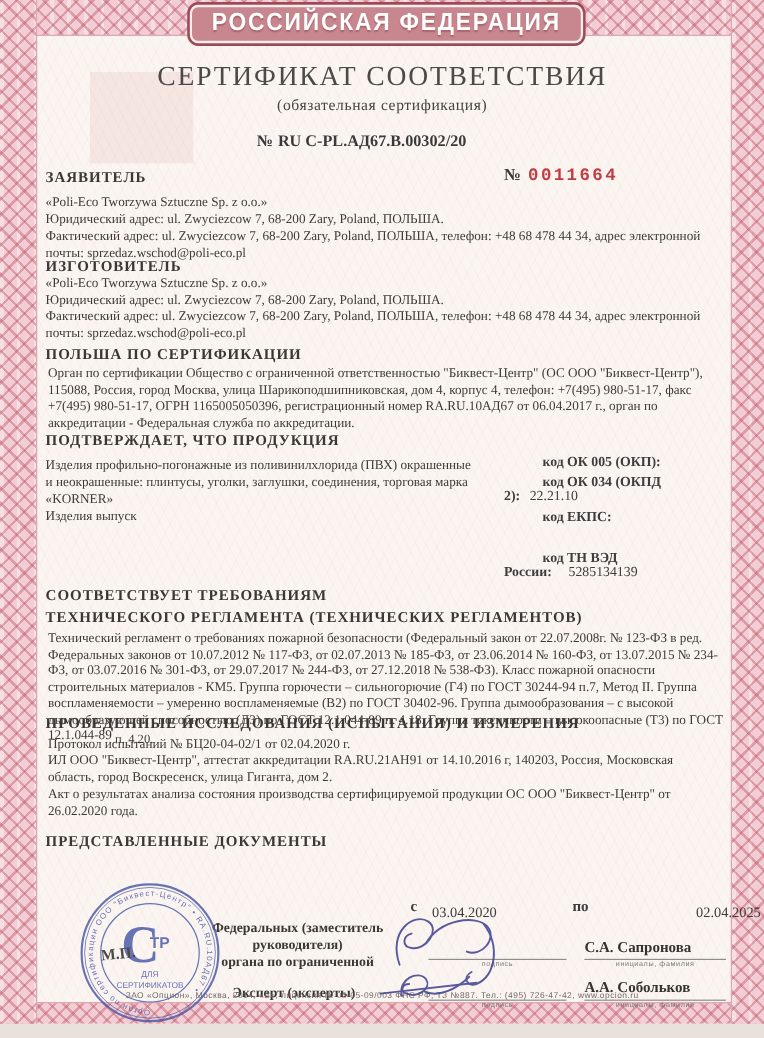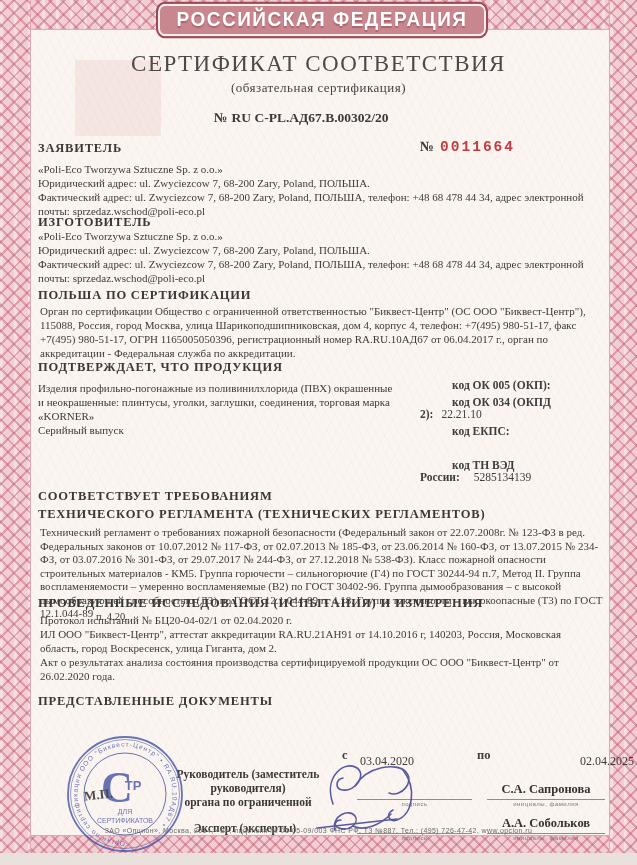--- a/index.html
+++ b/index.html
@@ -50,21 +50,21 @@
   .formno{left:420px;top:139px;font-size:14px;font-weight:bold;}
   .formno .digits{font-family:Liberation Mono, monospace;color:#c23b40;letter-spacing:2px;font-weight:600;margin-left:6px;font-size:14.5px;}
   .codes-row{margin-bottom:5px;font-size:11.5px;}
   .codes-row .lbl{font-weight:600;margin-left:32px;}
   .codes-row .val{margin-left:8px;}
   .codes-row.gap{margin-top:22px;}
   .tail{position:relative;top:3px;font-size:10.5px;}
   .sig-role{font-weight:600;font-size:11.5px;line-height:14px;text-align:center;color:#3a3836;}
   .sig-line{border-bottom:1px solid #8d8d8d;}
   .sig-caption{font-size:6px;color:#7a7a7a;text-align:center;letter-spacing:0.5px;font-family:"Liberation Sans", sans-serif;}
-  .sig-name{font-weight:bold;font-size:12.5px;text-align:center;color:#353331;}
+  .sig-name{font-weight:bold;font-size:12.5px;text-align:left;color:#353331;}
   .mp{left:84px;top:787px;font-size:13px;font-weight:bold;color:#4a4a4a;transform:rotate(-6deg);z-index:4;}
   .validity-date{font-size:12px;color:#3d3b39;position:relative;top:2px;}
   .validity-label{font-weight:bold;font-size:12.5px;}
   .footer{left:0;right:0;bottom:19px;text-align:center;font-family:"Liberation Sans", sans-serif;
     font-size:7px;color:#6e6a68;letter-spacing:0.4px;z-index:2;}
   .stamp{left:45px;top:728px;z-index:3;opacity:0.82;}
   .sigs{left:305px;top:758px;z-index:3;}
 </style>
 </head>
 <body>
@@ -112,21 +112,21 @@
   </div>
 
   
   <h3 class="sec" style="left:38px;top:288px;">ПОЛЬША ПО СЕРТИФИКАЦИИ</h3>
   <div class="abs body-text" style="left:40px;top:304px;width:562px;">Орган по сертификации Общество с ограниченной ответственностью "Биквест-Центр" (ОС ООО "Биквест-Центр"), 115088, Россия, город Москва, улица Шарикоподшипниковская, дом 4, корпус 4, телефон: +7(495) 980-51-17, факс +7(495) 980-51-17, ОГРН 1165005050396, регистрационный номер  RA.RU.10АД67 от 06.04.2017 г., орган по аккредитации - Федеральная служба по аккредитации.</div>
 
   
   <h3 class="sec" style="left:38px;top:360px;">ПОДТВЕРЖДАЕТ, ЧТО ПРОДУКЦИЯ</h3>
   <div class="abs body-text" style="left:38px;top:381px;width:360px;">
     <div>Изделия профильно-погонажные из поливинилхлорида (ПВХ) окрашенные и неокрашенные: плинтусы, уголки, заглушки, соединения, торговая марка «KORNER»</div>
-    <div>Серийный выпуск</div>
+    <div>Изделия выпуск</div>
   </div>
   <div class="abs" style="left:420px;top:379px;width:190px;">
     <div class="codes-row">
       <span class="lbl">код ОК 005 (ОКП):</span><span class="val"></span>
     </div>
     <div class="codes-row">
       <span class="lbl">код ОК 034 (ОКПД 2):</span><span class="val">22.21.10</span>
     </div>
     <div class="codes-row">
       <span class="lbl">код ЕКПС:</span><span class="val"></span>
@@ -177,21 +177,21 @@
     <text x="72" y="74" font-family="Liberation Serif, serif" font-size="44" font-weight="bold" fill="#4857a6" text-anchor="middle">C</text>
     <text x="88" y="62" font-family="Liberation Sans, sans-serif" font-size="13" font-weight="bold" fill="#4857a6" text-anchor="middle">ТР</text>
     <text x="80" y="86" font-family="Liberation Sans, sans-serif" font-size="7" fill="#4857a6" text-anchor="middle">ДЛЯ</text>
     <text x="80" y="95" font-family="Liberation Sans, sans-serif" font-size="7" fill="#4857a6" text-anchor="middle">СЕРТИФИКАТОВ</text>
   </svg>
 
   <div class="abs mp">М.П.</div>
 
   
   <div class="abs sig-role" style="left:138px;top:767px;width:220px;">
-    <div>Руководитель (заместитель руководителя)</div>
+    <div>Федеральных (заместитель руководителя)</div>
     <div>органа по ограниченной</div>
   </div>
   <div class="abs sig-line" style="left:357px;top:778px;width:115px;height:21px;"></div>
   <div class="abs sig-caption" style="left:357px;top:801px;width:115px;">подпись</div>
   <div class="abs sig-name sig-line" style="left:487px;top:782px;width:118px;height:17px;">С.А. Сапронова</div>
   <div class="abs sig-caption" style="left:487px;top:801px;width:118px;">инициалы, фамилия</div>
 
   
   <div class="abs sig-role" style="left:150px;top:821px;width:190px;">
     <div>Эксперт (эксперты)</div>

